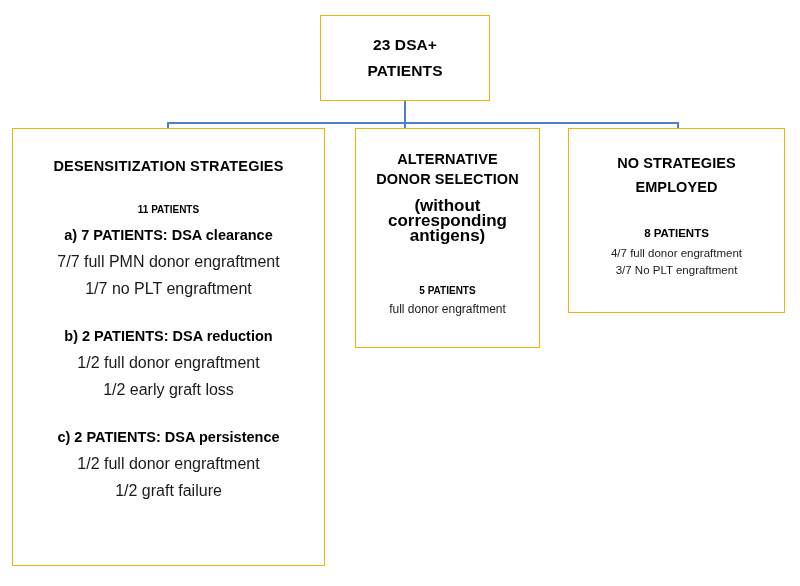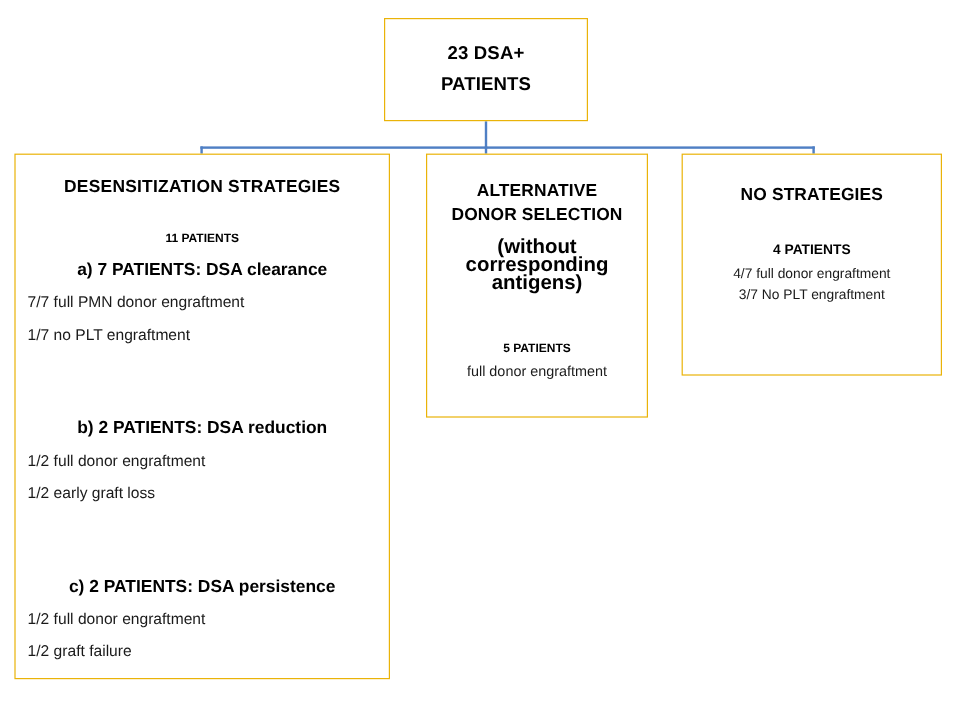--- a/index.html
+++ b/index.html
@@ -47,45 +47,46 @@
     font-size: 15.5px;
     line-height: 26px;
     letter-spacing: .1px;
     text-align: center;
   }
 
   
   #left-box {
     left: 12px; top: 128px;
     width: 313px; height: 438px;
-    padding: 17px 10px 10px 10px;
+    padding: 27px 10px 10px 10px;
   }
   #left-box .title {
     font-weight: bold;
     font-size: 14.5px;
     letter-spacing: .2px;
     text-align: center;
     margin-top: 2px;
   }
   #left-box .count {
     font-weight: bold;
     font-size: 10px;
     text-align: center;
     margin-top: 30px;
   }
   .sub-group { width: 100%; margin-top: 8px; }
-  .sub-group.spaced { margin-top: 53px; }
+  .sub-group.spaced { margin-top: 22px; }
   .sub-head {
     font-weight: bold;
     font-size: 14.5px;
     text-align: center;
     line-height: 25px;
   }
   .sub-line {
-    font-size: 13px;
+    font-size: 16px;
+    text-align: center;
     line-height: 27px;
     color: #1a1a1a;
   }
 
   
   #mid-box {
     left: 355px; top: 128px;
     width: 185px; height: 220px;
     padding: 20px 8px 16px 8px;
   }
@@ -185,18 +186,19 @@
     <div class="title">ALTERNATIVE</div>
     <div class="title">DONOR SELECTION</div>
     <div class="note">(without corresponding</div>
     <div class="note" style="margin-top:0;">antigens)</div>
     <div class="count">5  PATIENTS</div>
     <div class="detail">full donor engraftment</div>
   </div>
 
   <div class="box" id="right-box">
     <div class="title">NO STRATEGIES</div>
-    <div class="count">4 PATIENTS</div>
+    <div class="title">EMPLOYED</div>
+    <div class="count">8 PATIENTS</div>
     <div class="detail" style="margin-top:6px;">4/7 full donor engraftment</div>
     <div class="detail">3/7 No PLT engraftment</div>
   </div>
 
 </div>
 
 </body></html>

